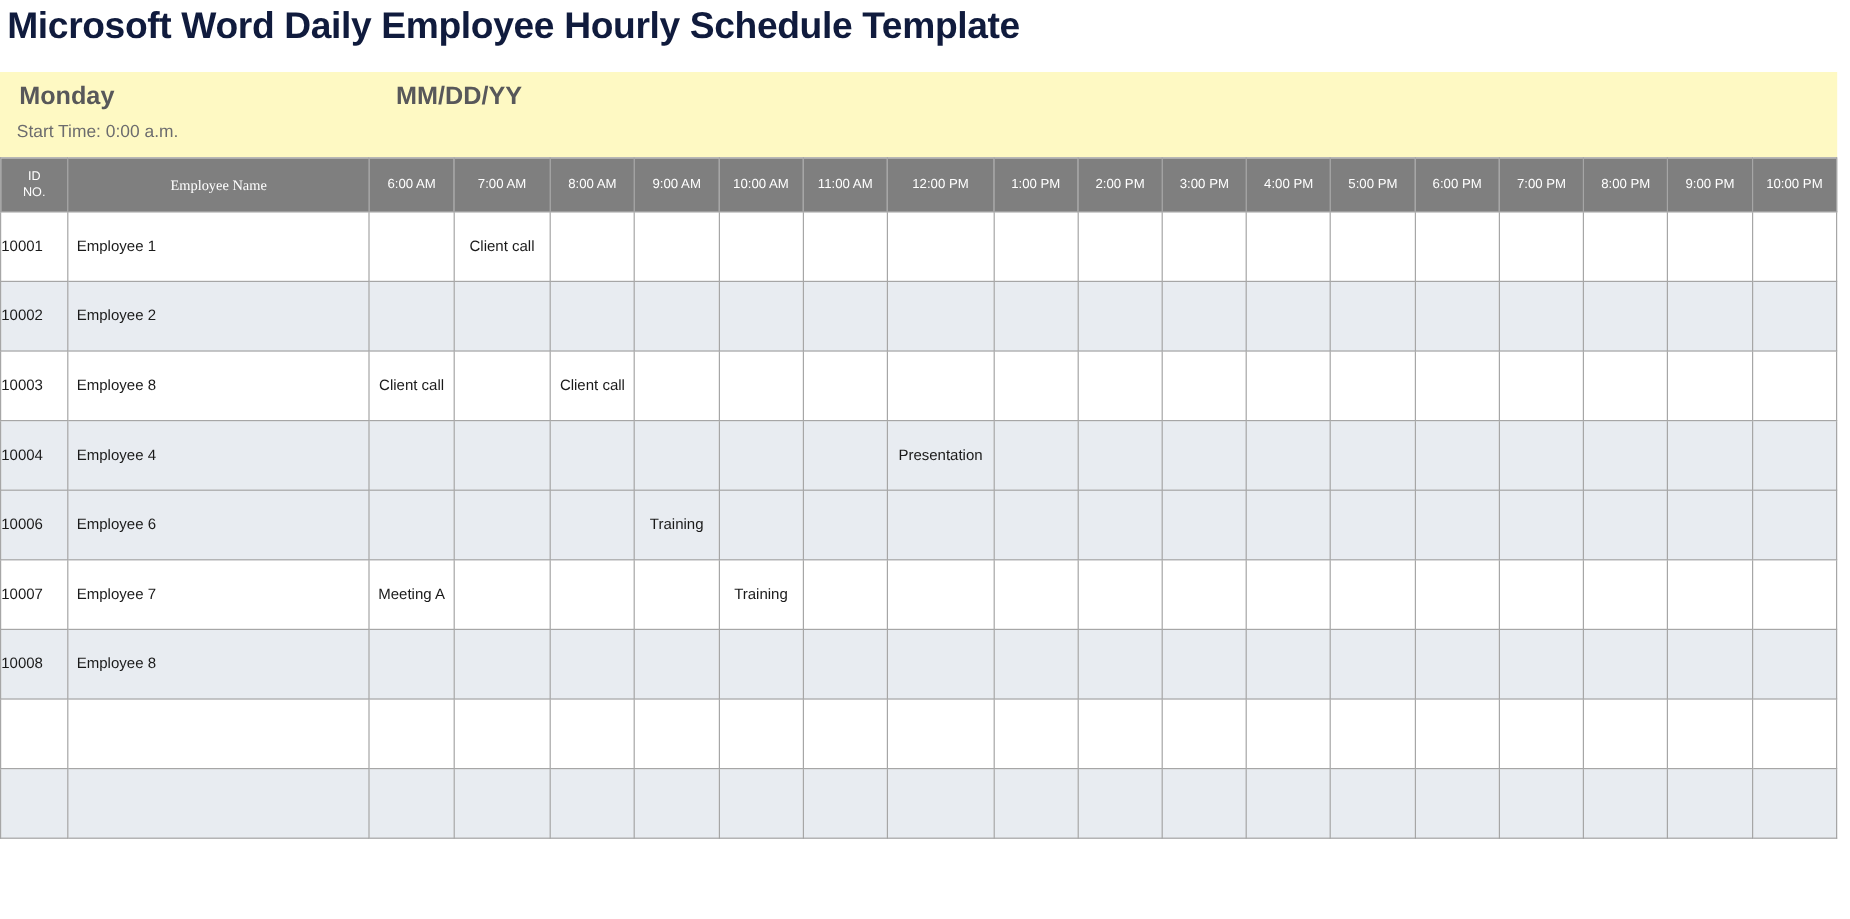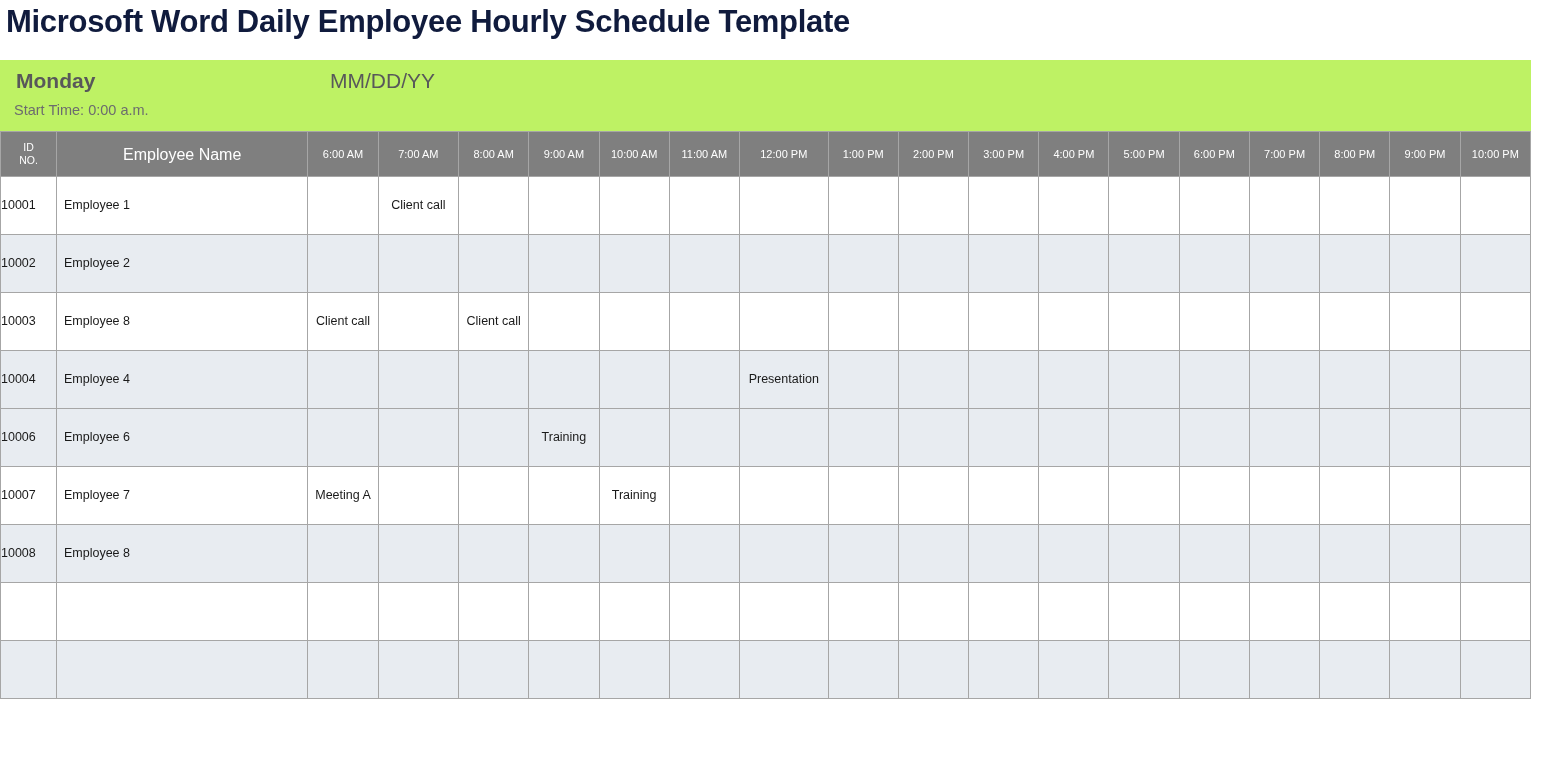--- a/index.html
+++ b/index.html
@@ -34,37 +34,37 @@
     font-family: "Liberation Sans", sans-serif;
   }
 
   
   .banner {
     position: absolute;
     left: 0px;
     top: 60px;
     width: 1531px;
     height: 71px;
-    background: #bef264;
+    background: #fef9c3;
   }
   .banner-day {
     position: absolute;
     left: 16px;
     top: 8px;
     font-size: 21px;
     font-weight: bold;
     color: #58585A;
     line-height: 26px;
   }
   .banner-date {
     position: absolute;
     left: 330px;
     top: 8px;
     font-size: 21px;
-    font-weight: normal;
+    font-weight: bold;
     color: #58585A;
     line-height: 26px;
   }
   .banner-start {
     position: absolute;
     left: 14px;
     top: 40px;
     font-size: 14.5px;
     font-weight: normal;
     color: #6C6C6E;
@@ -92,21 +92,21 @@
     color: #FFFFFF;
     font-size: 11px;
     font-weight: normal;
     height: 45px;
     text-align: center;
     vertical-align: middle;
     line-height: 13px;
     border-color: #A6A6A6;
   }
   th.col-id       { width: 55px;  font-size: 10.5px; margin-top: 20px; }
-  th.col-name     { width: 247px; font-size: 16px; }
+  th.col-name     { width: 247px; font-size: 12px; font-family: Liberation Serif, serif; }
   th.col-time     { width: 69px; margin-top: 46px; }
   th.col-time-w   { width: 87px; }
   th.col-time-m   { width: 79px; }
 
   tbody tr { height: 58px; }
 
   tbody td {
     background: #FFFFFF;
     border: 1px solid #C8CED4;
     font-size: 12.5px;

